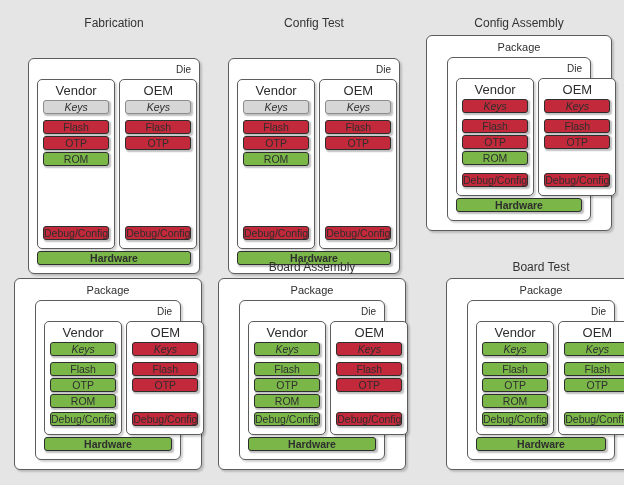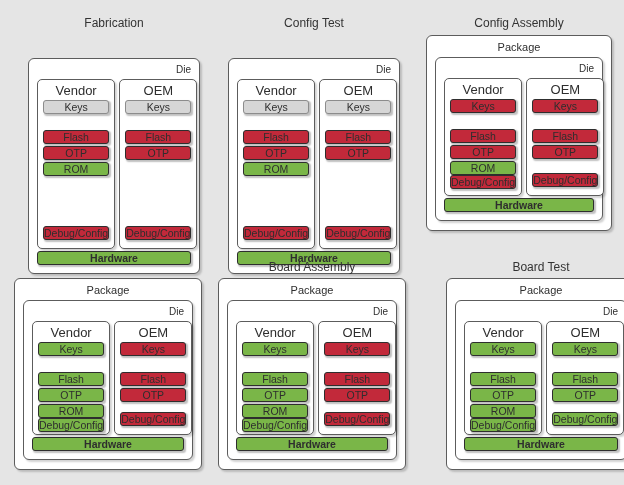--- a/index.html
+++ b/index.html
@@ -13,34 +13,34 @@
   .p4{left:218px;top:254px;width:188px;height:216px;}
   .p5{left:446px;top:254px;width:190px;height:216px;}
   .panel-title{position:absolute;top:6px;left:0;right:0;text-align:center;
                font-size:12px;color:#333333;}
   .outer{position:absolute;left:0;right:0;}
   .p0 .outer,.p1 .outer{top:48px;height:163px;}
   .p2 .outer{top:25px;height:196px;}
   .p3 .outer,.p4 .outer,.p5 .outer{top:24px;height:192px;}
   .container{background:#ffffff;border:1px solid #5c5c5c;border-radius:6px;
              box-shadow:2px 2px 2px rgba(0,0,0,0.18);box-sizing:border-box;}
-  .package{display:flex;flex-direction:column;padding:0 8px 9px;}
+  .package{display:flex;flex-direction:column;padding:0 20px 9px;}
   .plabel{height:21px;line-height:22px;text-align:center;font-size:11px;flex-shrink:0;}
   .die{display:flex;flex-direction:column;padding:0 8px 8px;}
   .package .die{flex:1;min-height:0;}
   .die.standalone{height:100%;}
   .dlabel{height:20px;line-height:21px;text-align:right;font-size:10px;flex-shrink:0;}
   .cols{flex:1;display:flex;gap:4px;min-height:0;}
   .col{flex:1;display:flex;flex-direction:column;padding:0 5px 8px;border-radius:5px;}
   .clabel{height:20px;line-height:21px;text-align:center;font-size:13px;flex-shrink:0;}
   .sbox{height:14px;line-height:13px;font-size:10.5px;text-align:center;
         border:1px solid #2e2e2e;border-radius:3px;flex-shrink:0;
         box-shadow:1.5px 1.5px 1.5px rgba(0,0,0,0.25);box-sizing:border-box;
         overflow:hidden;white-space:nowrap;}
-  .sbox-keys{margin-bottom:16px;}
+  .sbox-keys{margin-bottom:6px;font-style:italic;}
   .sbox-otp,.sbox-rom{margin-top:2px;}
   .sbox-debugconfig{margin-top:auto;}
   .hw{height:14px;line-height:13px;font-size:10.5px;text-align:center;margin-top:2px;
       border:1px solid #2e2e2e;border-radius:3px;flex-shrink:0;
       box-shadow:1.5px 1.5px 1.5px rgba(0,0,0,0.25);box-sizing:border-box;font-weight:bold;}
 </style>
 </head>
 <body>
 
 <div id="page">

